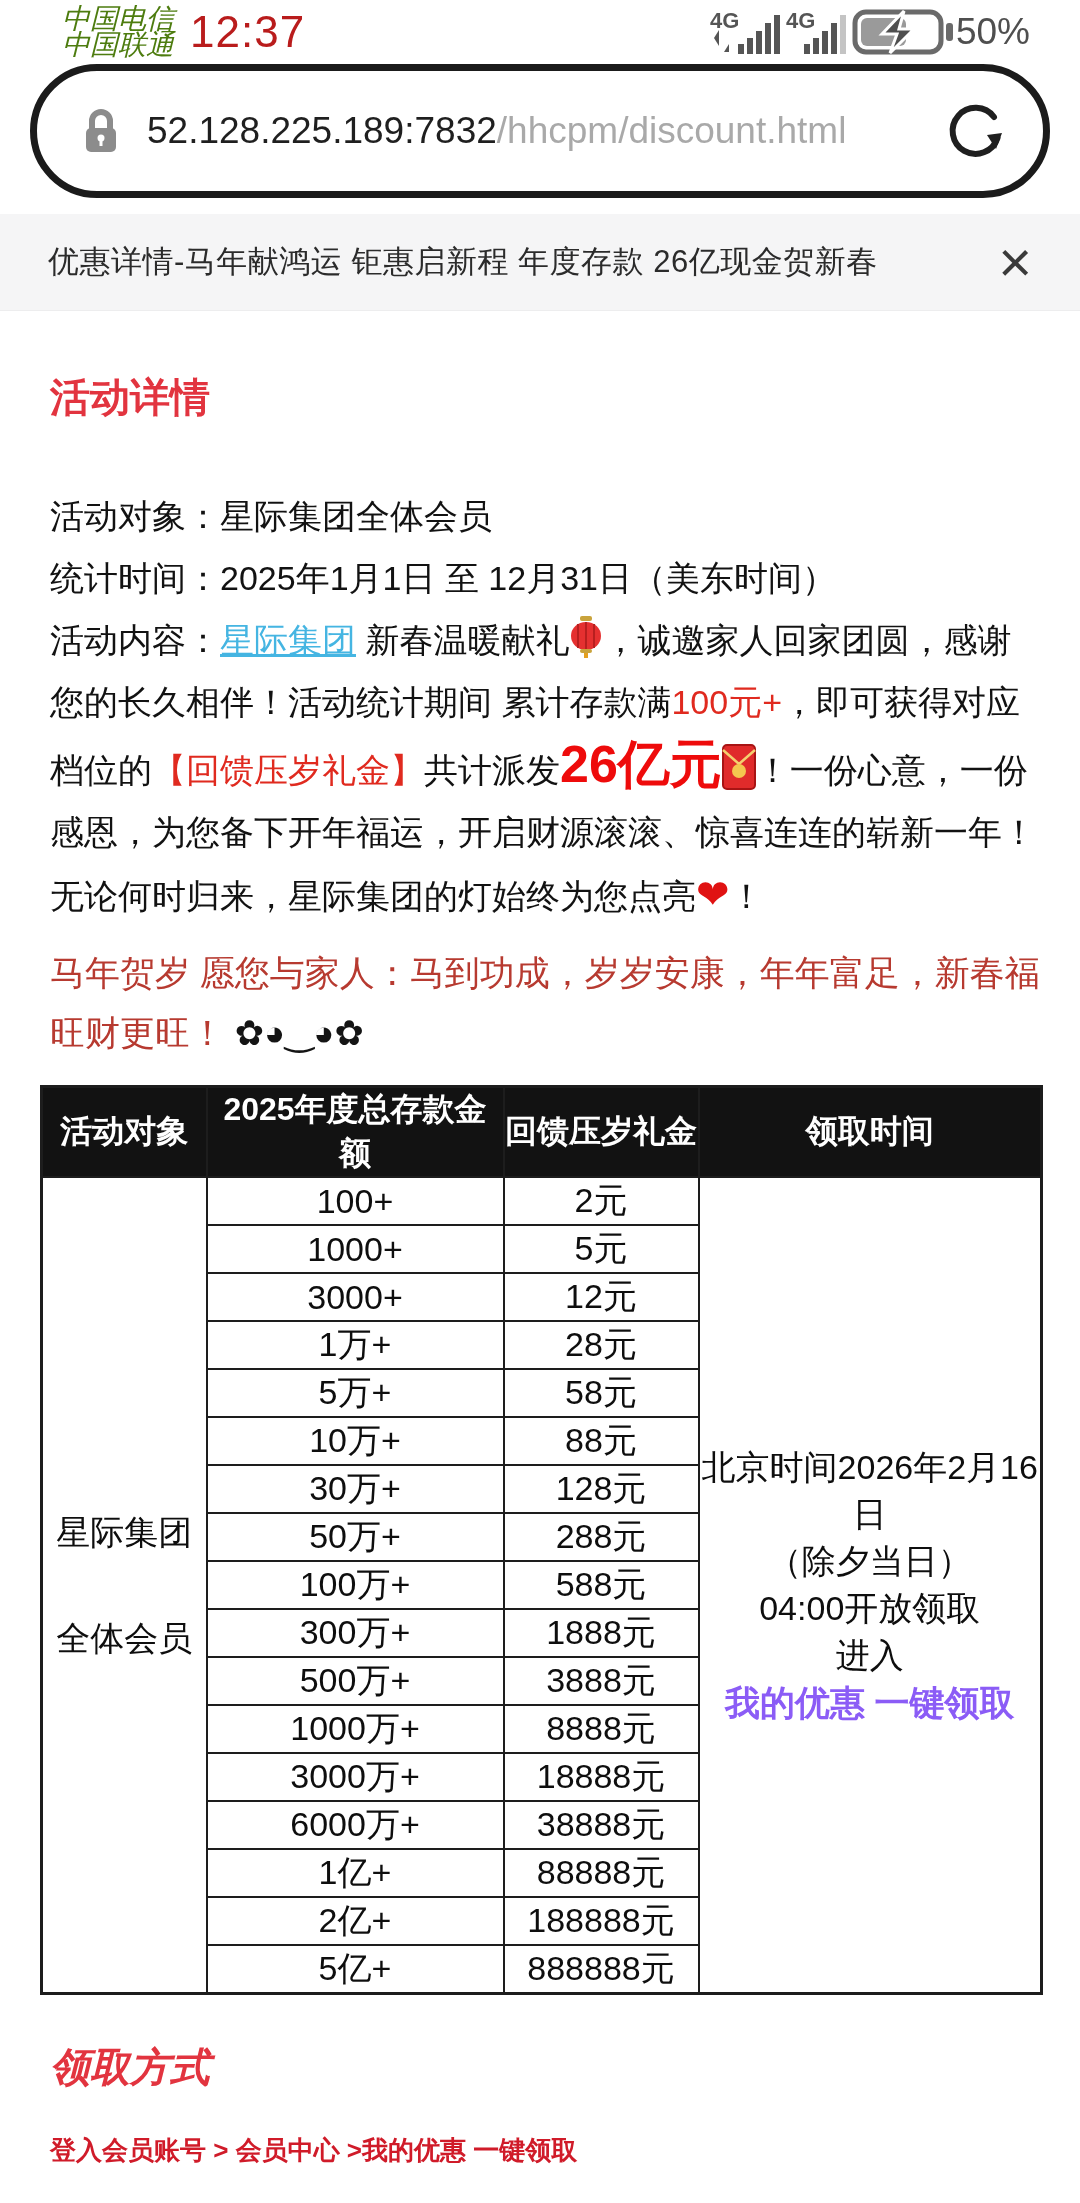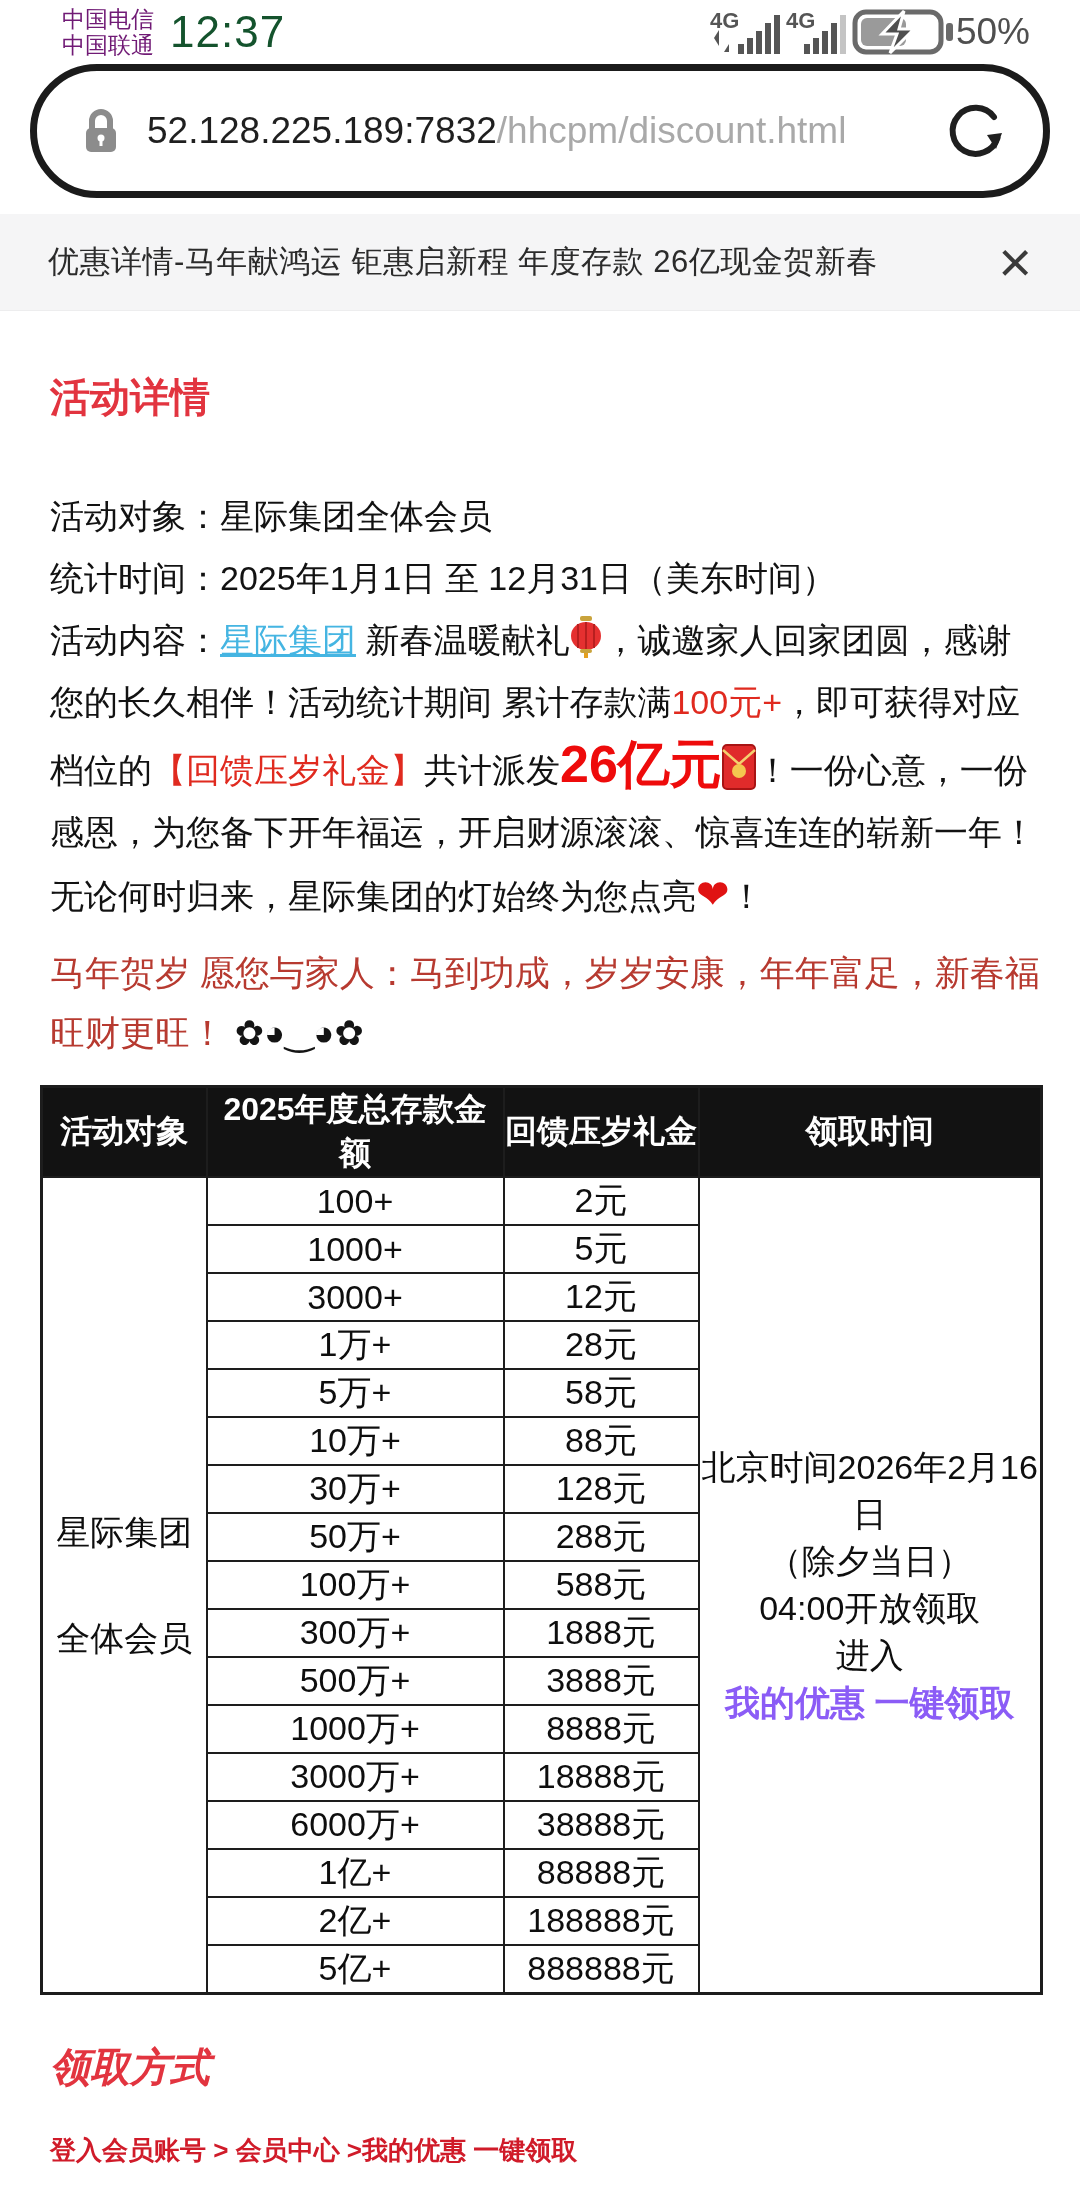--- a/index.html
+++ b/index.html
@@ -3,22 +3,22 @@
 <meta charset="utf-8">
 <style>
   html,body{margin:0;padding:0;}
   body{
     width:1080px;height:2203px;overflow:hidden;background:#fff;
     font-family:"Liberation Sans","DejaVu Sans",sans-serif;
     -webkit-font-smoothing:antialiased;
   }
   
   .status-bar{display:flex;align-items:center;height:58px;padding:6px 50px 0 62px;box-sizing:border-box;}
-  .carriers{font-size:23px;line-height:26px;color:#701a75;}
-  .clock{font-size:44px;color:#14532d;margin-left:16px;letter-spacing:1px;}
+  .carriers{font-size:28px;line-height:26px;color:#4d7c0f;font-style:italic;}
+  .clock{font-size:44px;color:#b91c1c;margin-left:16px;letter-spacing:1px;}
   .sb-right{margin-left:auto;display:flex;align-items:center;}
   .battery-pct{font-size:37px;color:#4f4f4f;}
   
   .url-bar{
     margin:6px 30px 0 30px;height:120px;border:7px solid #1b1b1b;border-radius:68px;
     display:flex;align-items:center;padding:0 34px 0 44px;box-sizing:content-box;background:#fff;
   }
   .url-text{font-size:37px;color:#1f1f1f;margin-left:26px;white-space:nowrap;}
   .url-path{color:#a9a9a9;}
   .refresh-btn{margin-left:auto;display:flex;align-items:center;}

